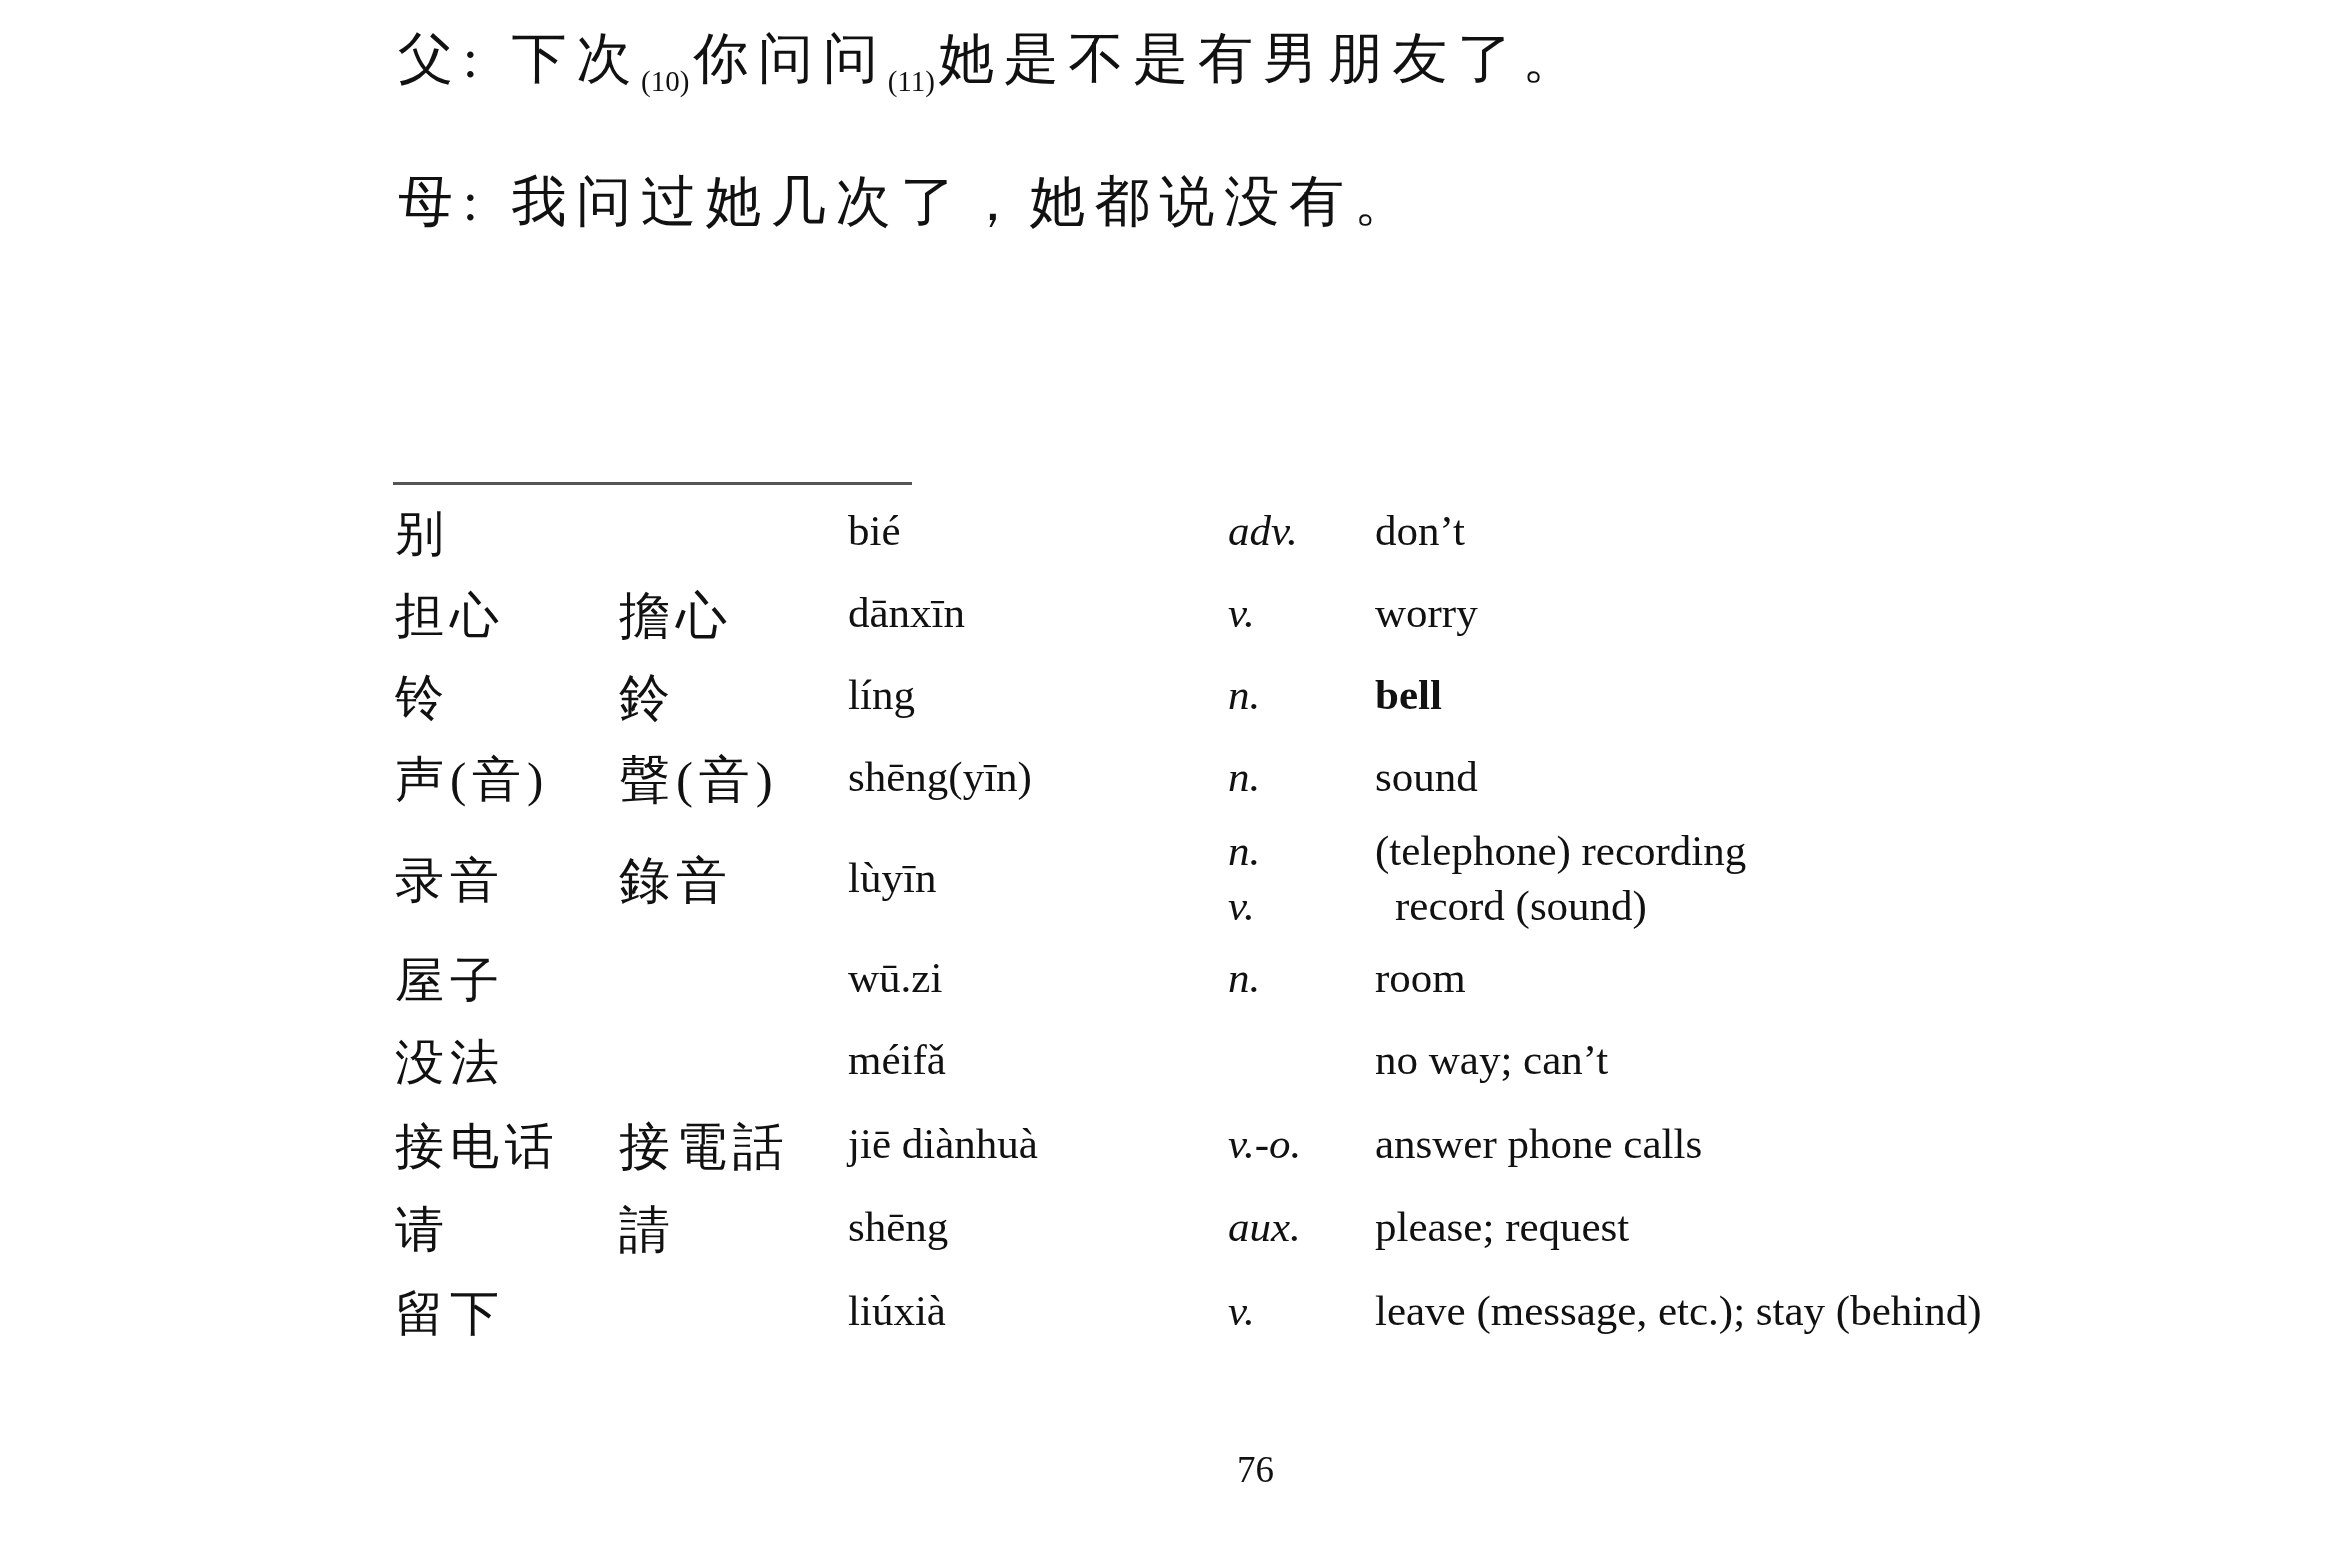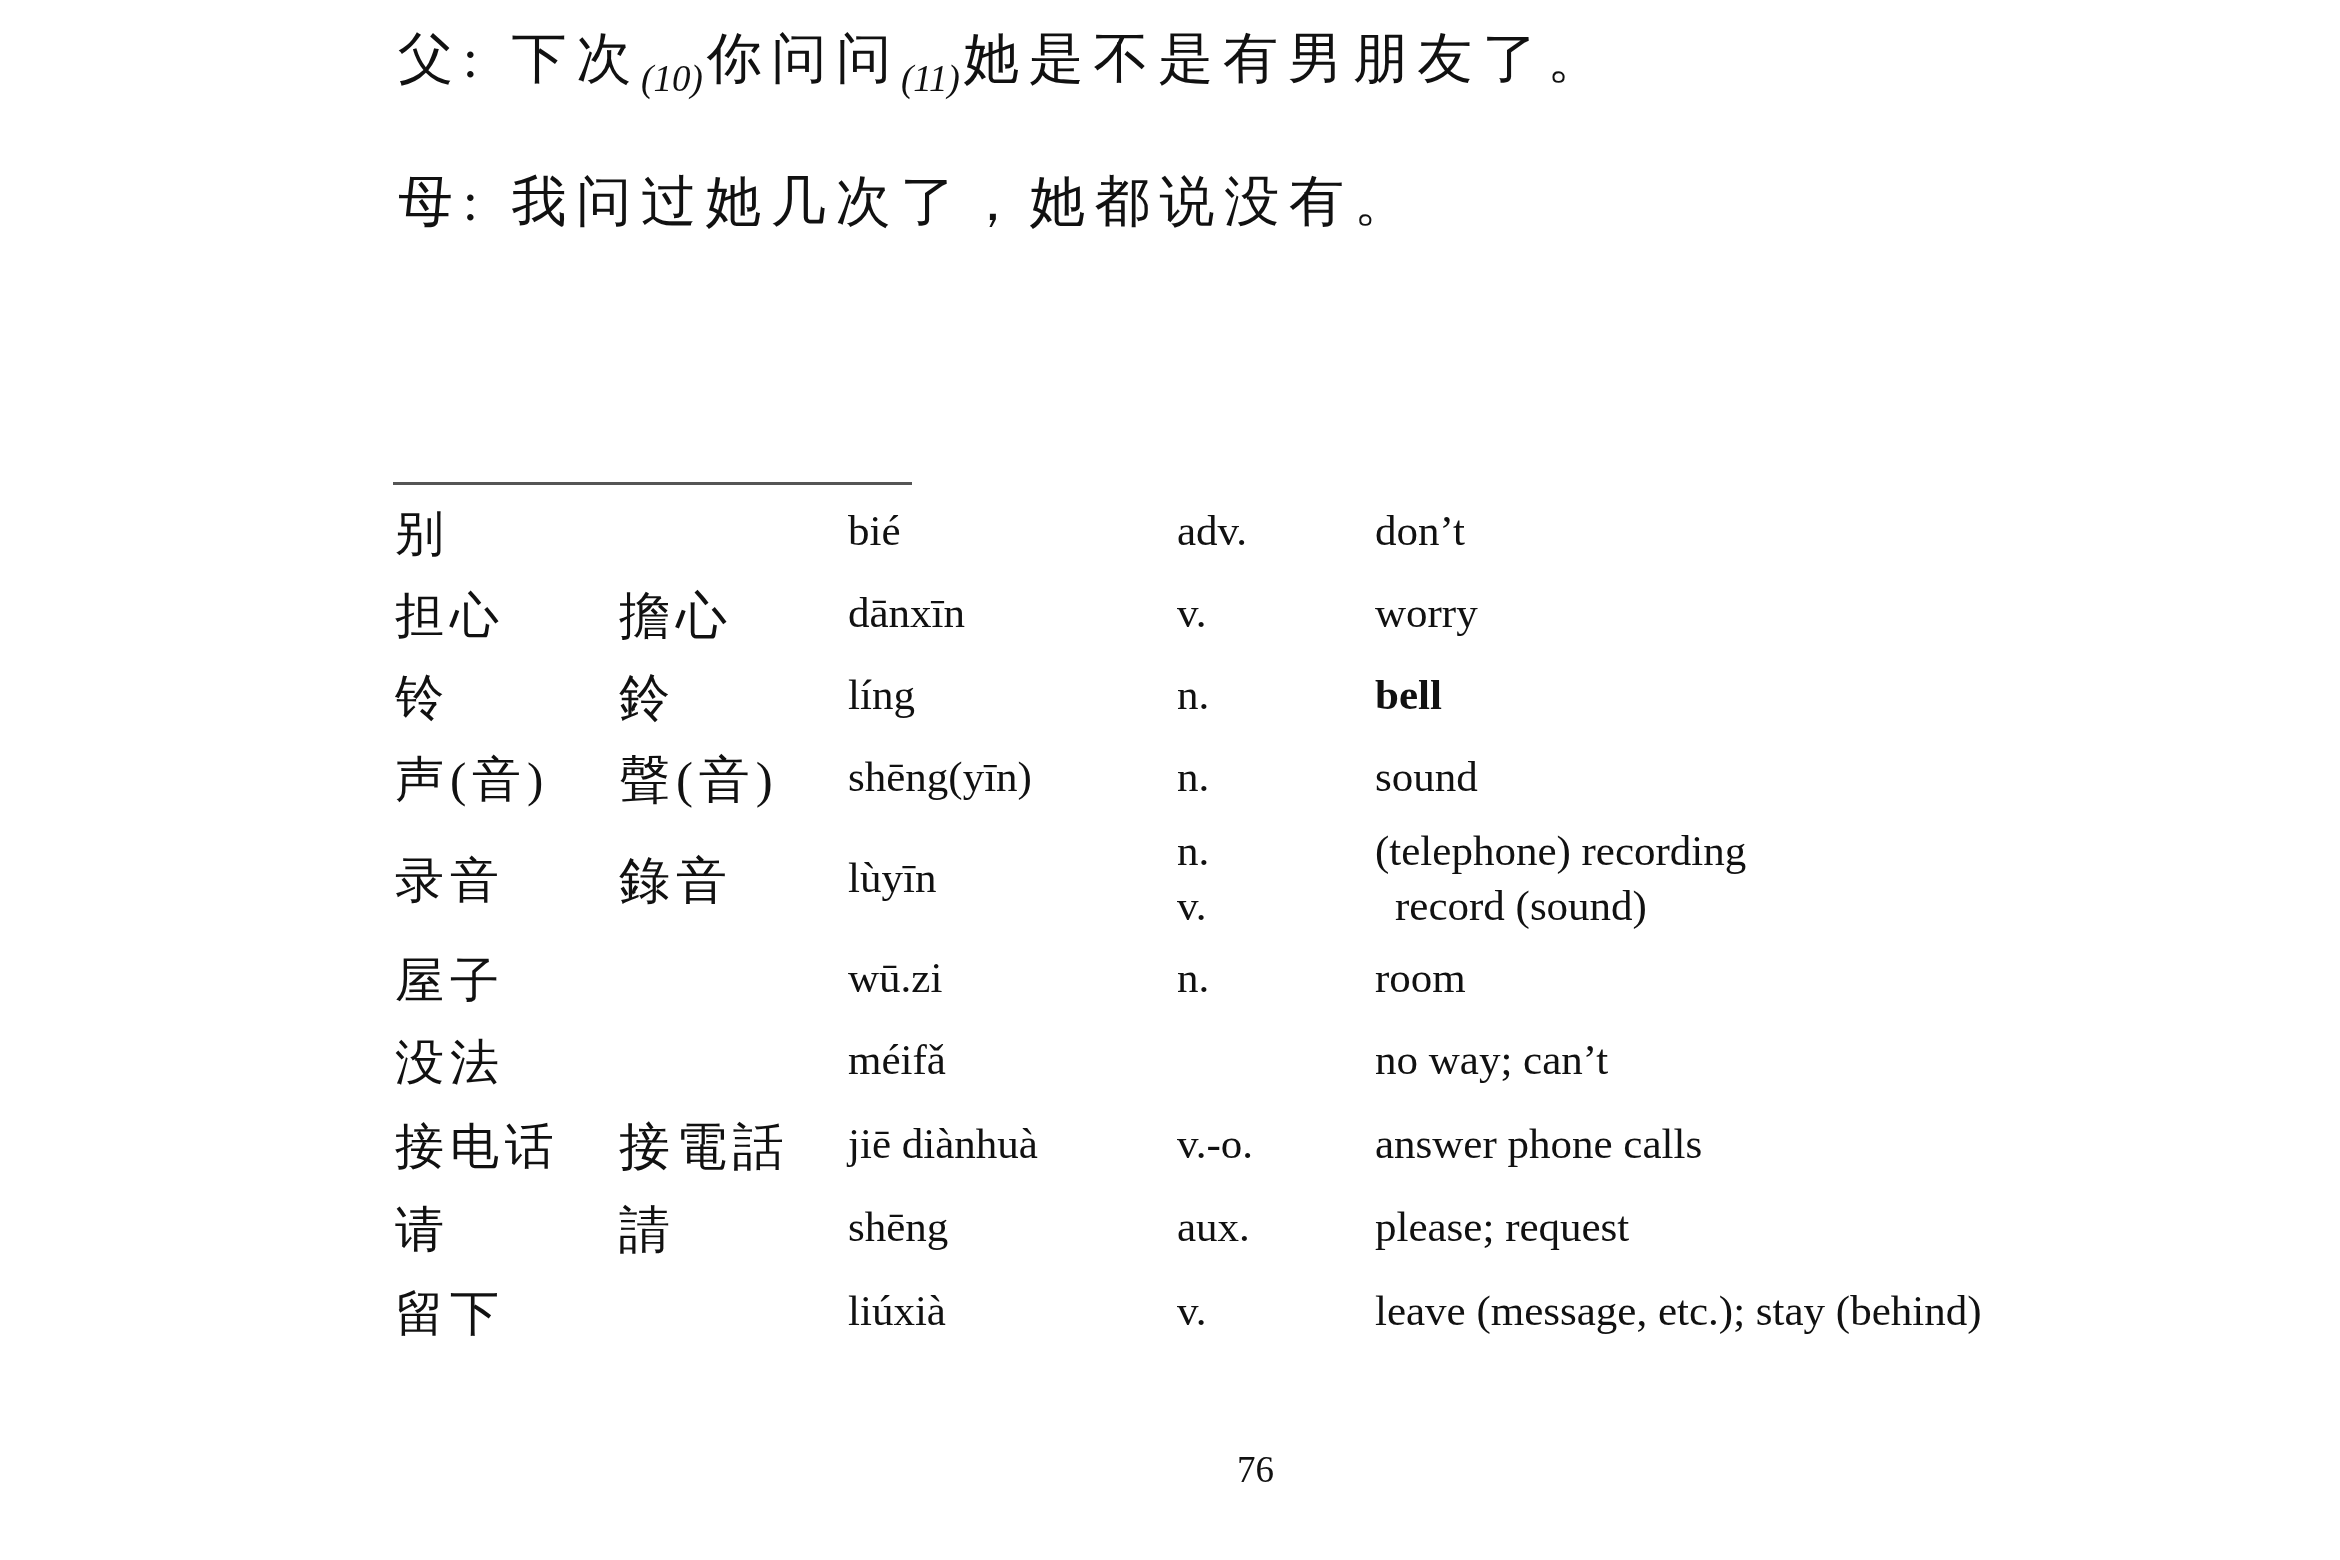--- a/index.html
+++ b/index.html
@@ -1,28 +1,28 @@
 <!DOCTYPE html>
 <html><head>
 <meta charset="utf-8">
 <style>
   html, body { margin:0; padding:0; background:#ffffff; }
   body { width:2341px; height:1560px; position:relative; overflow:hidden;
          font-family:"Liberation Serif", "DejaVu Serif", serif; color:#111; }
   .dialog-line { position:absolute; left:398px; font-size:55px; letter-spacing:9.8px; white-space:nowrap; line-height:1; }
-  .dialog-line .note { font-size:37px; letter-spacing:0; vertical-align:-13.7px; margin:0 3.9px 0 0;font-style:italic; }
+  .dialog-line .note { font-size:29px; letter-spacing:0; vertical-align:-13.7px; margin:0 3.9px 0 0; }
   #line1 { top:31px; }
   #line2 { top:174px; }
   .rule { position:absolute; left:393px; top:482px; width:519px; height:2.9px; background:#555; }
   .vocab-row { position:absolute; left:0; width:2341px; font-size:43px; line-height:1; }
   .vocab-row span { position:absolute; white-space:nowrap; }
   .c-simp { left:395px; font-size:49px; letter-spacing:5.9px; }
   .c-trad { left:619px; font-size:51px; letter-spacing:5.9px; }
   .c-pin  { left:848px; }
-  .c-pos  { left:1177px; }
+  .c-pos  { left:1228px; font-style:italic; }
   .c-def  { left:1375px; }
   .c-pos .sub, .c-def .sub { display:block; }
   .page-num { position:absolute; left:1237px; top:1448px; font-size:37px; }
 </style>
 </head>
 <body>
 
 <div id="line1" class="dialog-line">
   <span>父</span><span>:</span>
   <span>下次</span><span class="note">(10)</span><span>你问问</span><span class="note">(11)</span><span>她是不是有男朋友了。</span>

